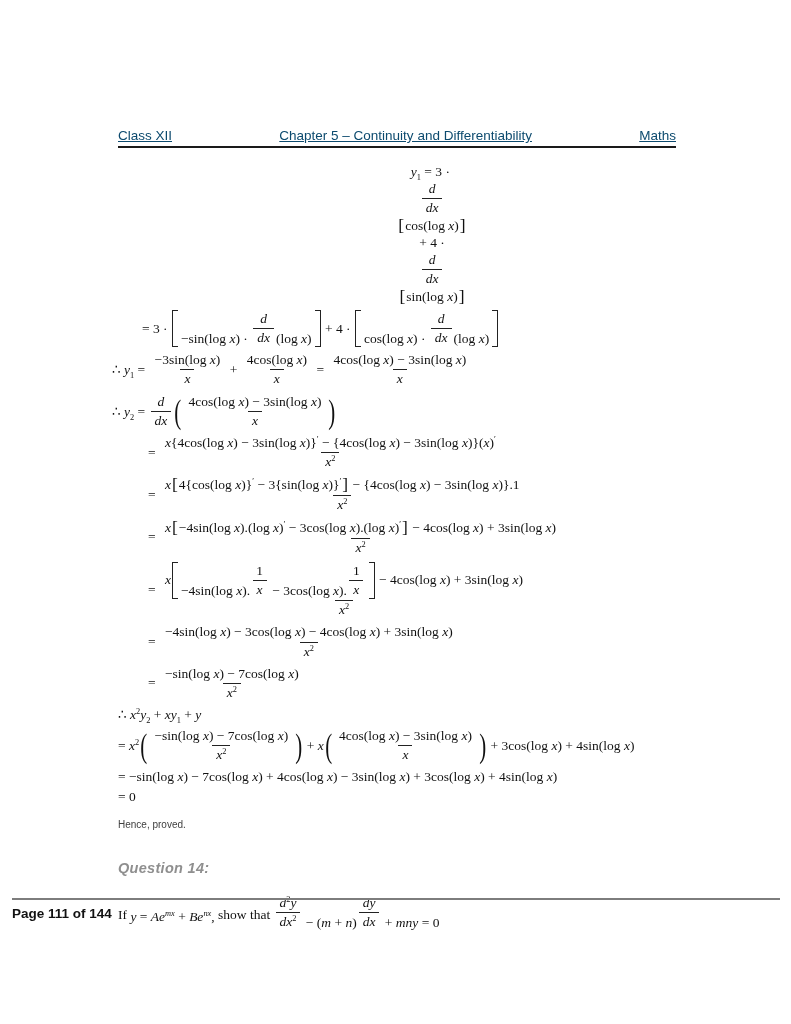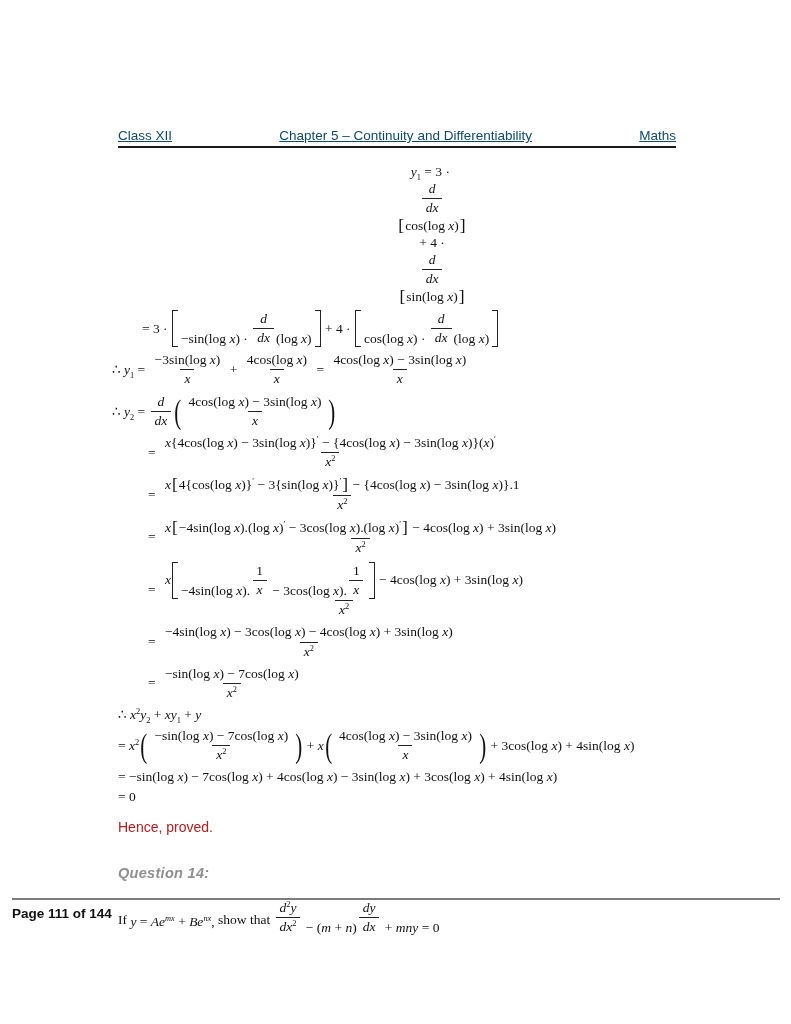--- a/index.html
+++ b/index.html
@@ -29,21 +29,21 @@
   .frac>.den{border-top:1.2px solid #222;}
   .grp{display:inline-flex;align-items:center;margin:0 1px;}
   .grp>.cx{display:inline-flex;align-items:flex-end;padding:0 1px;}
   .sqb{align-self:stretch;width:5px;border:1.4px solid #222;}
   .sqb.l{border-right:none;margin-right:2px;}
   .sqb.r{border-left:none;margin-left:2px;}
   .brk{line-height:1;}
   .brk.norm{font-size:1.3em;}
   .brk.bigp{font-size:2.5em;line-height:.75;transform:scaleX(.62);margin:0 -2px;}
 
-  .hence{margin:14px 0 0 22px;font-size:14px;color:#b91c1c;}
+  .hence{margin:14px 0 0 22px;font-size:10px;color:#404040;}
 
   .q-heading{margin:30px 0 0 22px;font-size:14.5px;font-weight:bold;
              color:#8f8f8f;letter-spacing:.3px;font-style:italic;}
   .q-line{display:flex;align-items:center;margin:18px 0 0 22px;font-size:13.5px;}
   .q-line .sans{white-space:pre;font-family:Liberation Serif, serif;color:#111;
                 align-self:flex-end;padding-bottom:8px;}
   .q-line .math{display:inline-flex;align-items:flex-end;white-space:pre;
                 font-family:"Liberation Serif","DejaVu Serif",serif;color:#111;}
   .q-line .math.given{align-self:flex-end;padding-bottom:6px;font-family:Liberation Serif, serif;}
 

